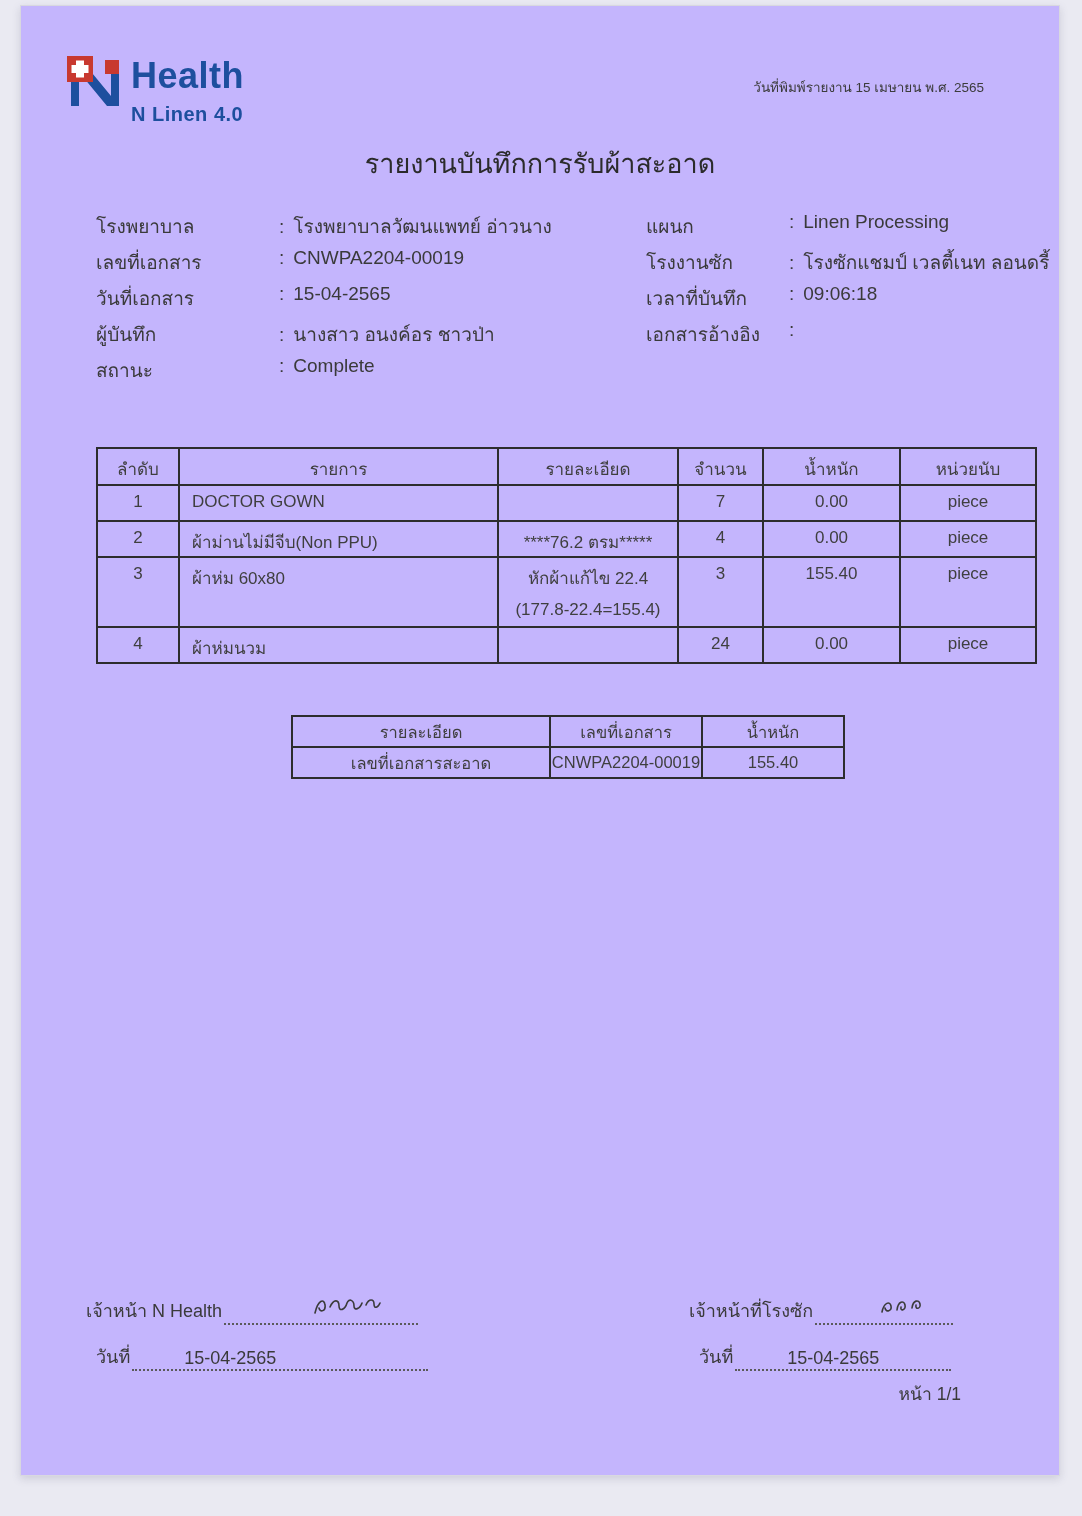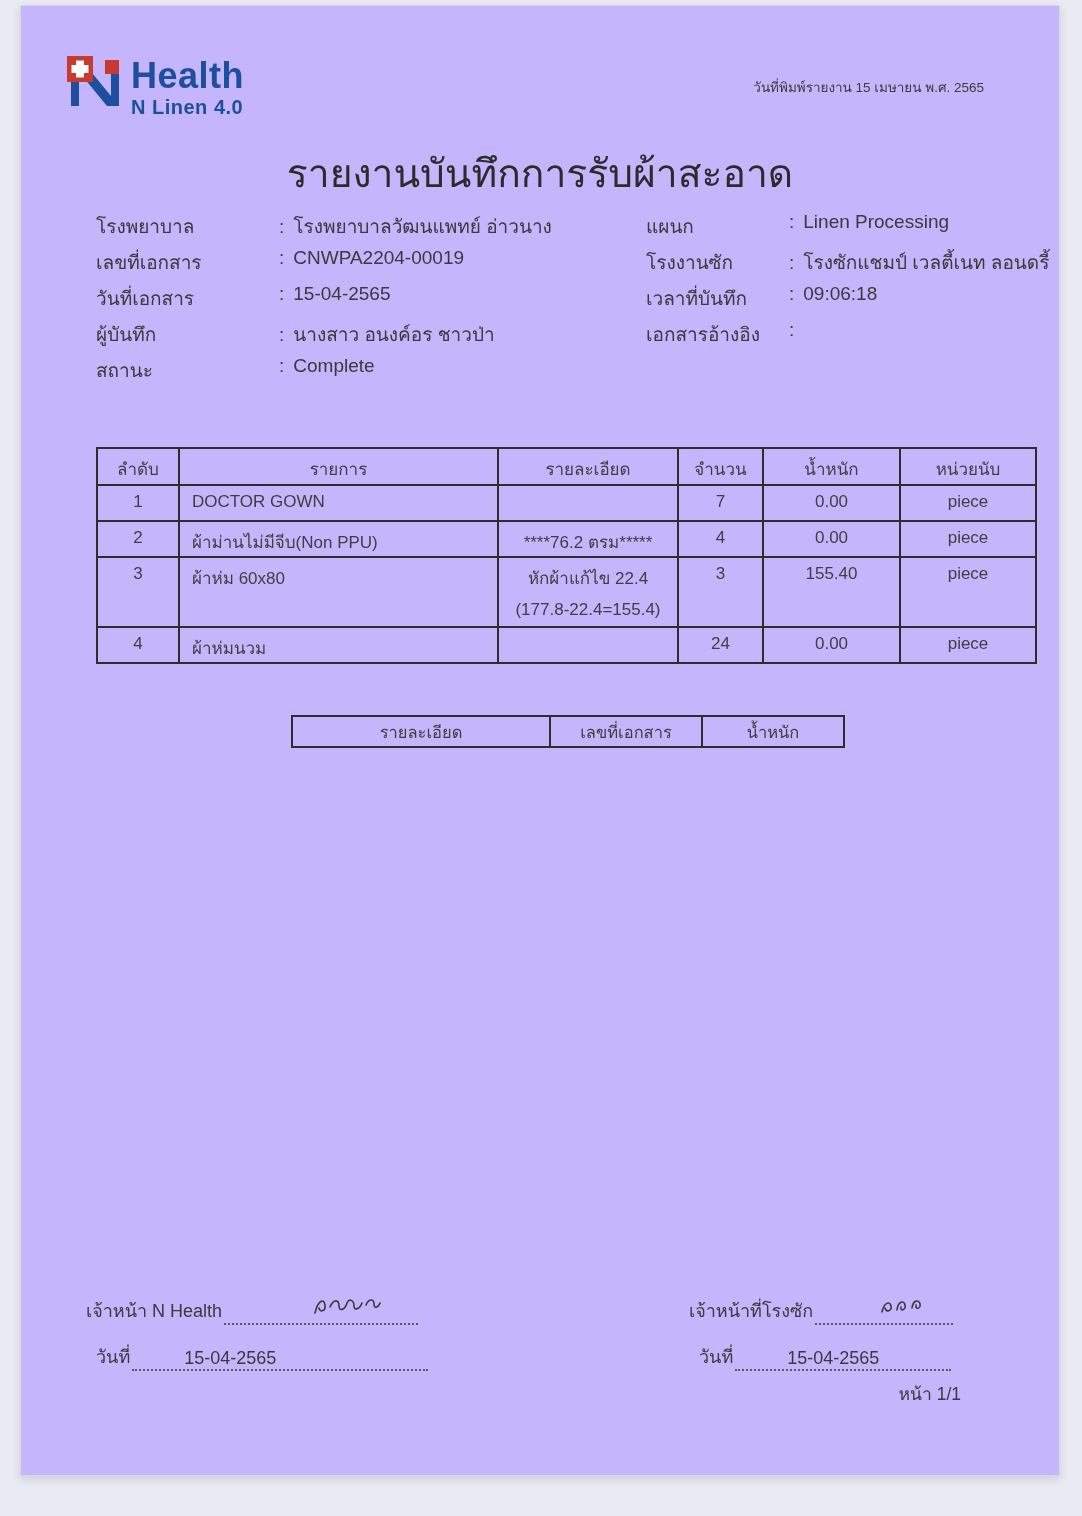--- a/index.html
+++ b/index.html
@@ -15,25 +15,25 @@
     width:1040px; height:1471px;
     background:#c4b5fd;
     border:1px solid #d8d8e0;
     box-shadow:0 3px 8px rgba(80,80,110,0.18);
   }
   
   .logo-wrap { position:absolute; left:44px; top:46px; display:flex; }
   .logo-icon { width:58px; height:58px; }
   .brand-col { margin-left:8px; padding-top:6px; }
   .brand-main { font-size:36px; font-weight:bold; color:#1d4f9e; letter-spacing:0.5px; line-height:1.0; }
-  .brand-sub  { font-size:20px; font-weight:bold; color:#1d4f9e; margin-top:2px; letter-spacing:0.5px; }
+  .brand-sub  { font-size:20px; font-weight:bold; color:#1d4f9e; margin-top:9px; letter-spacing:0.5px; }
   
   .print-date { position:absolute; top:70px; right:75px; font-size:13.5px; color:#3c3c3c; }
   .report-title { position:absolute; left:0; top:136px; width:100%; text-align:center;
-                  font-size:39px; color:#2b2b2b; }
+                  font-size:27px; color:#2b2b2b; }
   
   .info-row { position:absolute; height:30px; font-size:19px; color:#3a3a3a; white-space:nowrap; }
   .info-label { position:absolute; left:0; top:0; }
   .info-value { position:absolute; top:0; }
   .colL  { left:75px; }  .colL .info-value { left:183px; }
   .colR  { left:625px; } .colR .info-value { left:143px; }
   .colon { margin-right:9px; }
   
   table { border-collapse:collapse; table-layout:fixed;border-radius:28px; }
   .items-table { position:absolute; left:75px; top:441px; width:939px; }
@@ -186,20 +186,25 @@
         <col style="width:258px">
         <col style="width:152px">
         <col style="width:142px">
       </colgroup>
     <tbody>
         <tr class="s-row">
       <th>รายละเอียด</th>
       <th>เลขที่เอกสาร</th>
       <th>น้ำหนัก</th>
     </tr>
+    <tr class="s-row">
+      <td>เลขที่เอกสารสะอาด</td>
+      <td>CNWPA2204-00019</td>
+      <td>155.40</td>
+    </tr>
   </tbody>
     </table>
 
   <div class="sig-row sig-row-left">
     <span>เจ้าหน้า N Health</span>
     <span class="dotline">
       <svg class="sig-svg" width="70" height="26" viewBox="0 0 70 26">
         <path d="M4 20 C7 7, 13 5, 14 12 C15 18, 9 20, 8 15 M19 14 C23 5, 28 7, 28 13 C28 19, 34 17, 36 10 C38 5, 43 7, 43 13 C43 18, 49 16, 51 10 M55 12 C58 5, 63 6, 63 11 C63 16, 67 15, 69 10" fill="none" stroke="#3b3b3b" stroke-width="1.6" stroke-linecap="round"></path>
       </svg>
     </span>

